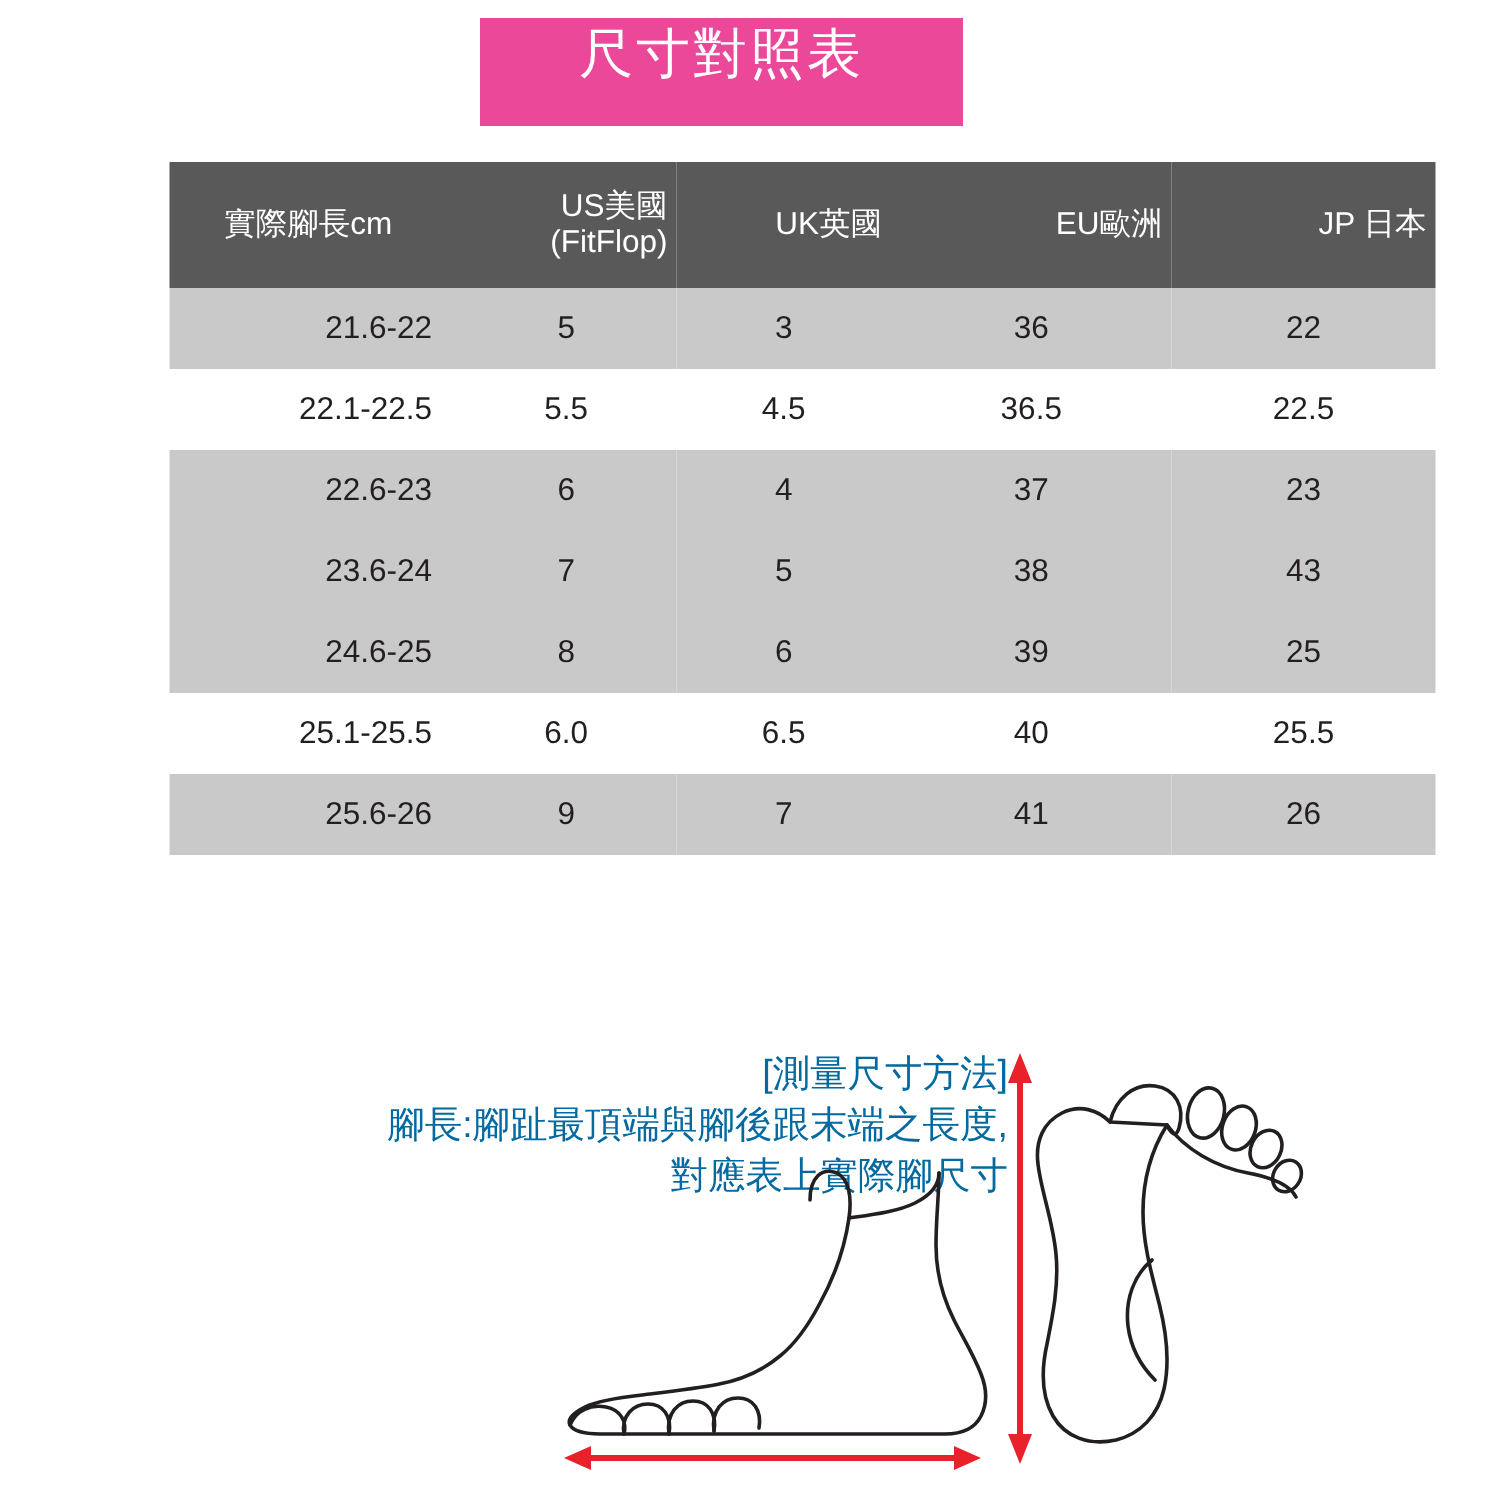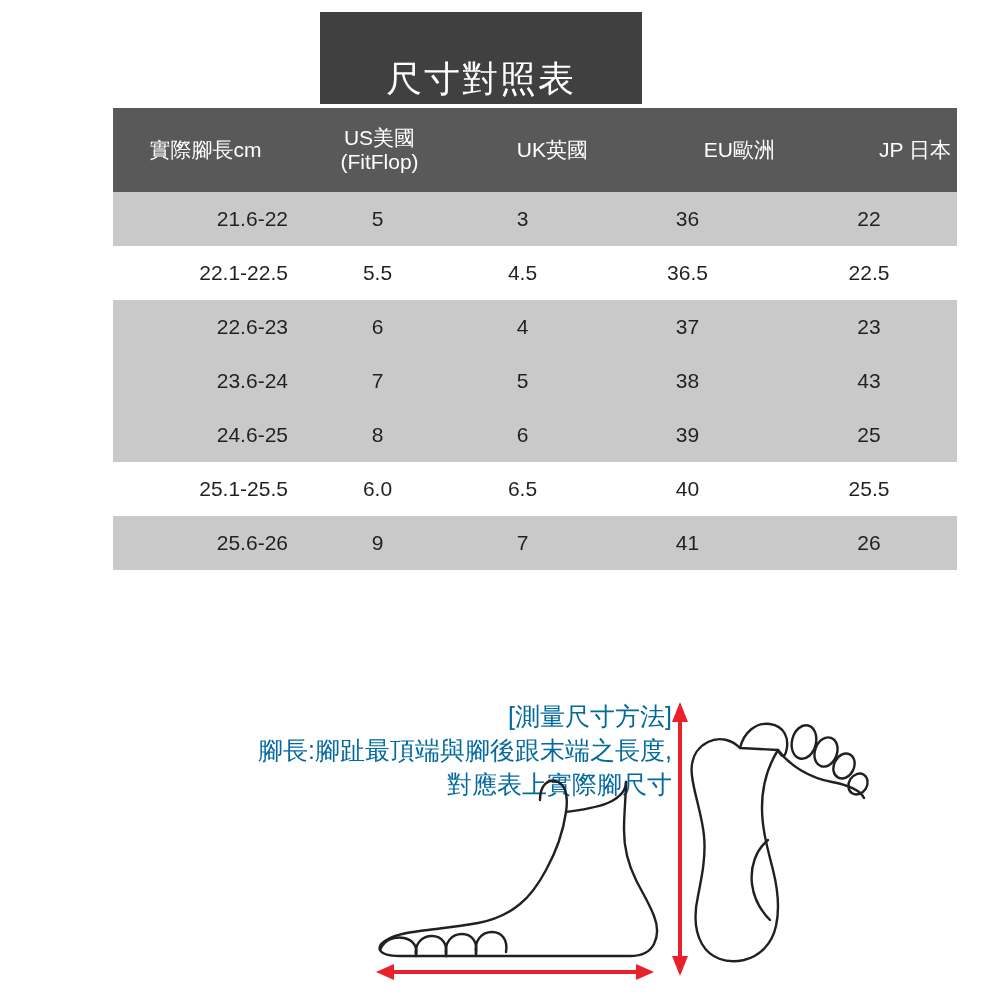--- a/index.html
+++ b/index.html
@@ -20,24 +20,24 @@
     height: 1000px;
     position: relative;
   }
 
   
   .title-bar {
     position: absolute;
     left: 320px;
     top: 12px;
     width: 322px;
-    height: 92px;
-    background: #404040;
+    height: 72px;
+    background: #ec4899;
     display: flex;
-    align-items: flex-end;
+    align-items: flex-start;
     justify-content: center;
   }
   .title-bar .title-text {
     color: #ffffff;
     font-size: 36px;
     letter-spacing: 2px;
     font-weight: 400;
   }
 
   
@@ -54,21 +54,21 @@
     color: #ffffff;
     font-size: 21px;
     font-weight: 400;
     height: 84px;
     padding: 0 6px;
     vertical-align: middle;
     text-align: right;
     line-height: 1.15;
   }
   .size-table th.col-cm { width: 173px; text-align: center; padding-right: 12px; }
-  .size-table th.col-us { width: 131px; text-align: center; padding-left: 10px; }
+  .size-table th.col-us { width: 131px; text-align: right; padding-left: 10px; }
   .size-table th.col-uk { width: 131px; }
   .size-table th.col-eu { width: 175px; }
   .size-table th.col-jp { width: 164px; }
 
   .size-table td {
     font-size: 21px;
     height: 54px;
     text-align: center;
     vertical-align: middle;
     color: #231f20;

